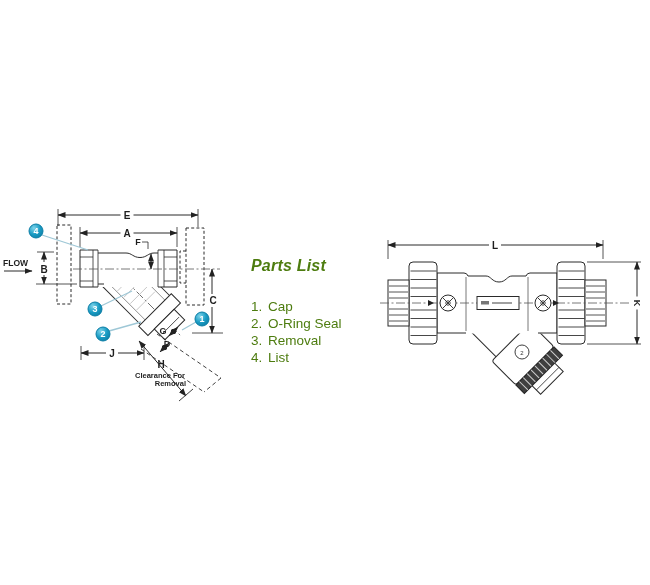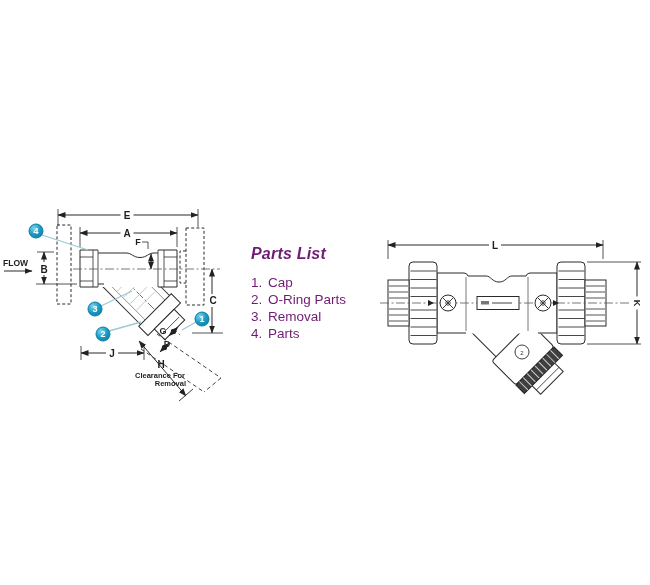--- a/index.html
+++ b/index.html
@@ -8,26 +8,26 @@
     font-family:"Liberation Sans",sans-serif;
   }
   #canvas{position:absolute;left:0;top:0;}
   svg text{fill:#1e1e1e;}
   .dimtxt{font-size:10px;font-weight:bold;}
   .dimtxt-sm{font-size:9px;font-weight:bold;}
   .note{font-size:7.5px;font-weight:bold;}
   .callout-num{font-size:9px;font-weight:bold;fill:#ffffff;}
   .capmark{font-size:6px;fill:#333;}
   #parts-list{
-    position:absolute;left:251px;top:244px;width:130px;color:#701a75;
+    position:absolute;left:251px;top:256px;width:130px;color:#4d7c0f;
   }
   #parts-list .pl-title{
     font-size:16px;font-weight:bold;font-style:italic;line-height:20px;letter-spacing:.2px;
   }
-  #parts-list .pl-items{margin-top:10px;}
+  #parts-list .pl-items{margin-top:22px;}
   #parts-list .pl-row{font-size:13.5px;line-height:17px;white-space:nowrap;}
   #parts-list .pl-num{display:inline-block;min-width:17px;}
 </style>
 </head>
 <body>
 
 <svg id="canvas" width="650" height="585" viewBox="0 0 650 585">
   <defs>
     <marker id="arr" viewBox="0 0 8 6" refX="7.5" refY="3" markerWidth="8" markerHeight="6" orient="auto-start-reverse" markerUnits="userSpaceOnUse">
       <path d="M0,0 L8,3 L0,6 Z" fill="#222"></path>
@@ -300,22 +300,22 @@
   </g>
 </svg>
 
 <div id="parts-list">
   <div class="pl-title">Parts List</div>
   <div class="pl-items">
     <div class="pl-row">
       <span class="pl-num">1.</span><span>Cap</span>
     </div>
     <div class="pl-row">
-      <span class="pl-num">2.</span><span>O-Ring Parts</span>
+      <span class="pl-num">2.</span><span>O-Ring Seal</span>
     </div>
     <div class="pl-row">
       <span class="pl-num">3.</span><span>Removal</span>
     </div>
     <div class="pl-row">
-      <span class="pl-num">4.</span><span>Parts</span>
+      <span class="pl-num">4.</span><span>List</span>
     </div>
   </div>
 </div>
 
 </body></html>

